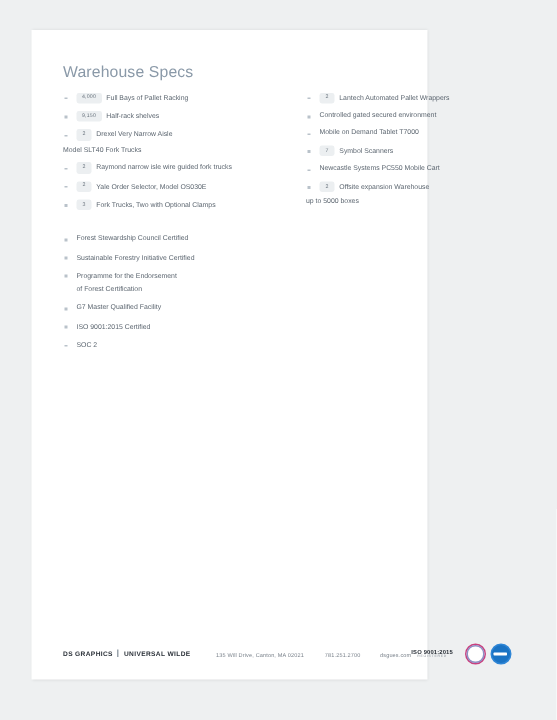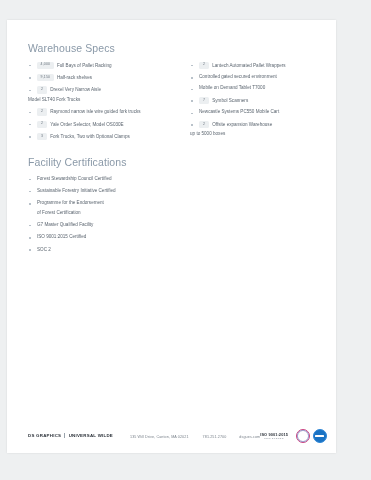--- a/index.html
+++ b/index.html
@@ -8,23 +8,23 @@
   }
   body {
     width: 371px;
     height: 480px;
     background: #eef0f1;
     font-family: "Liberation Sans", sans-serif;
     overflow: hidden;
   }
   .page-sheet {
     position: absolute;
-    left: 7px;
+    left: 21px;
     top: 20px;
-    width: 329px;
+    width: 264px;
     height: 433px;
     background: #ffffff;
     box-shadow: 0 0 2px rgba(0,0,0,0.10);
     box-sizing: border-box;
   }
   .content-area {
     position: absolute;
     left: 21px;
     top: 22px;
     right: 14px;
@@ -298,21 +298,20 @@
               </span>
               <span class="item-line wrap2">up to 5000 boxes</span>
             </li>
           </ul>
         </div>
 
       </div>
     </div>
 
     <div class="certs-block">
-      <h2 class="section-heading">Facility Certifications</h2>
 
       <ul class="cert-list">
         <li>
           <span>Forest Stewardship Council Certified</span>
         </li>
         <li>
           <span>Sustainable Forestry Initiative Certified</span>
         </li>
         <li>
           <span>Programme for the Endorsement</span>

